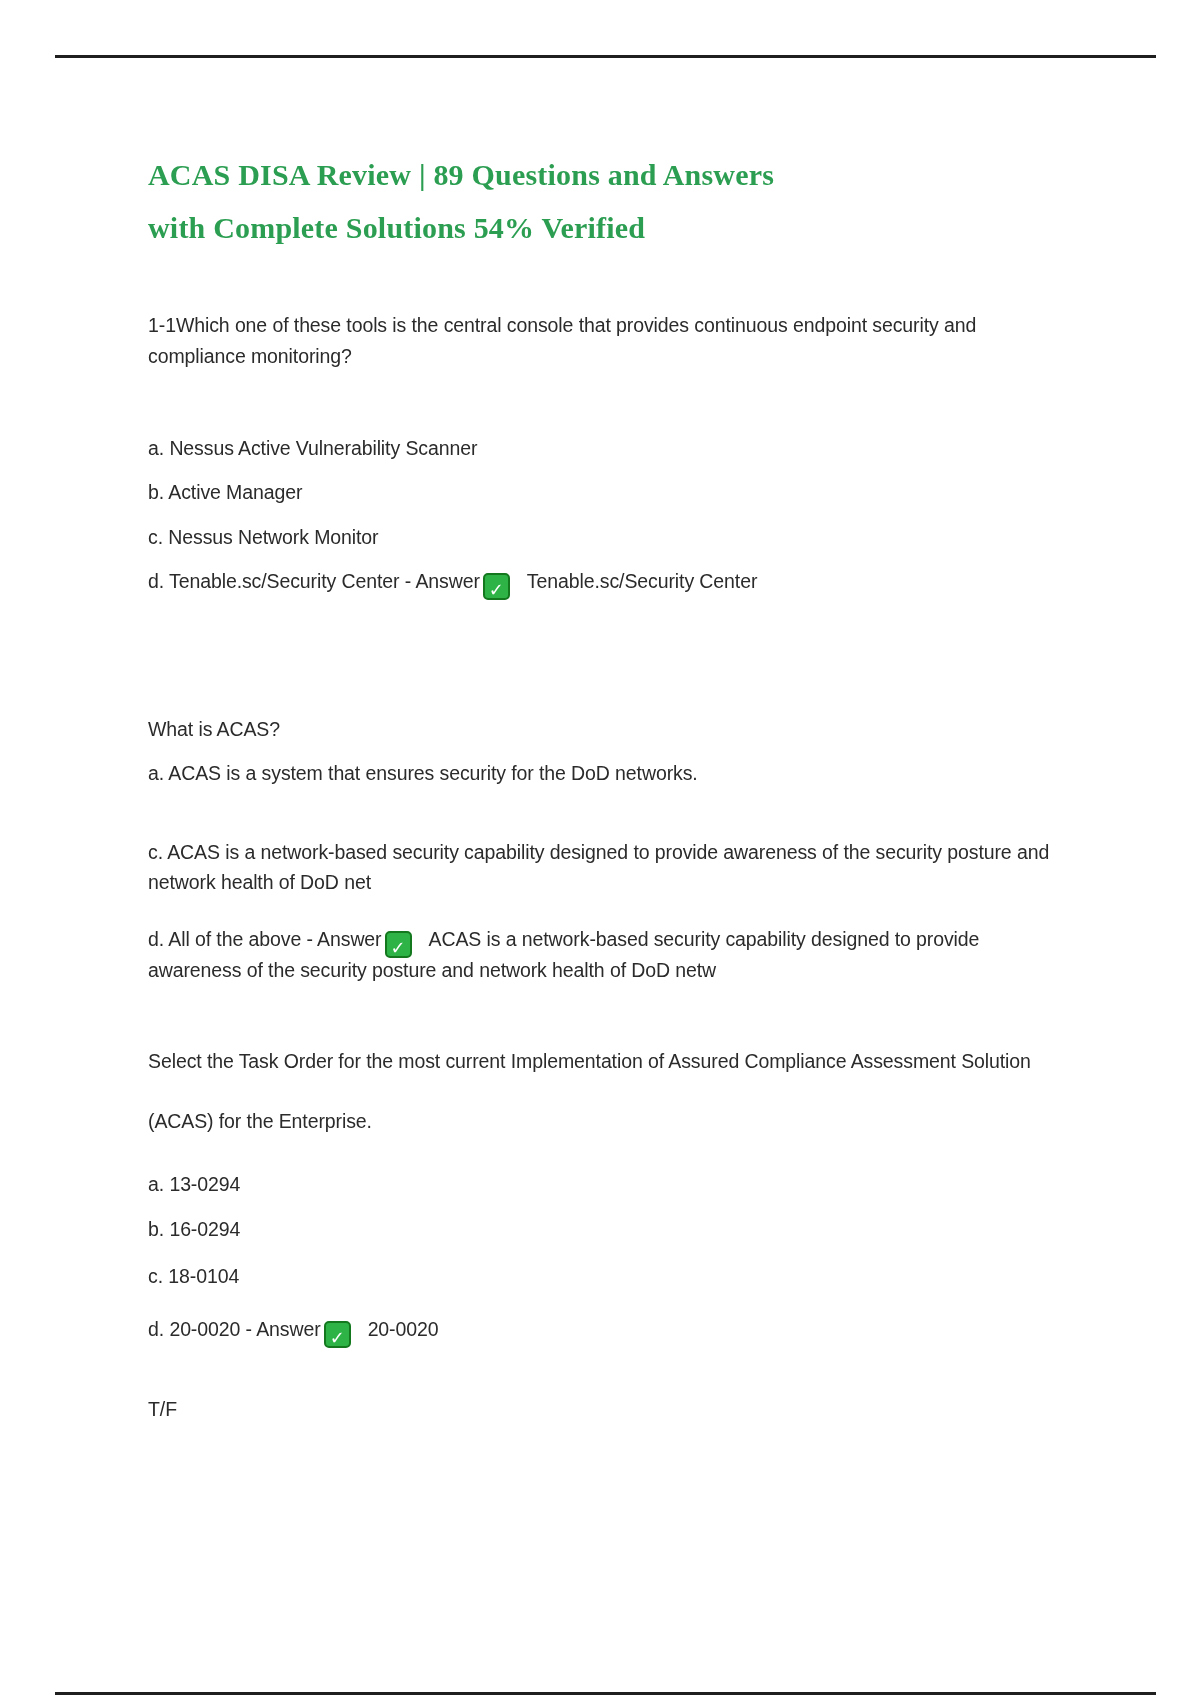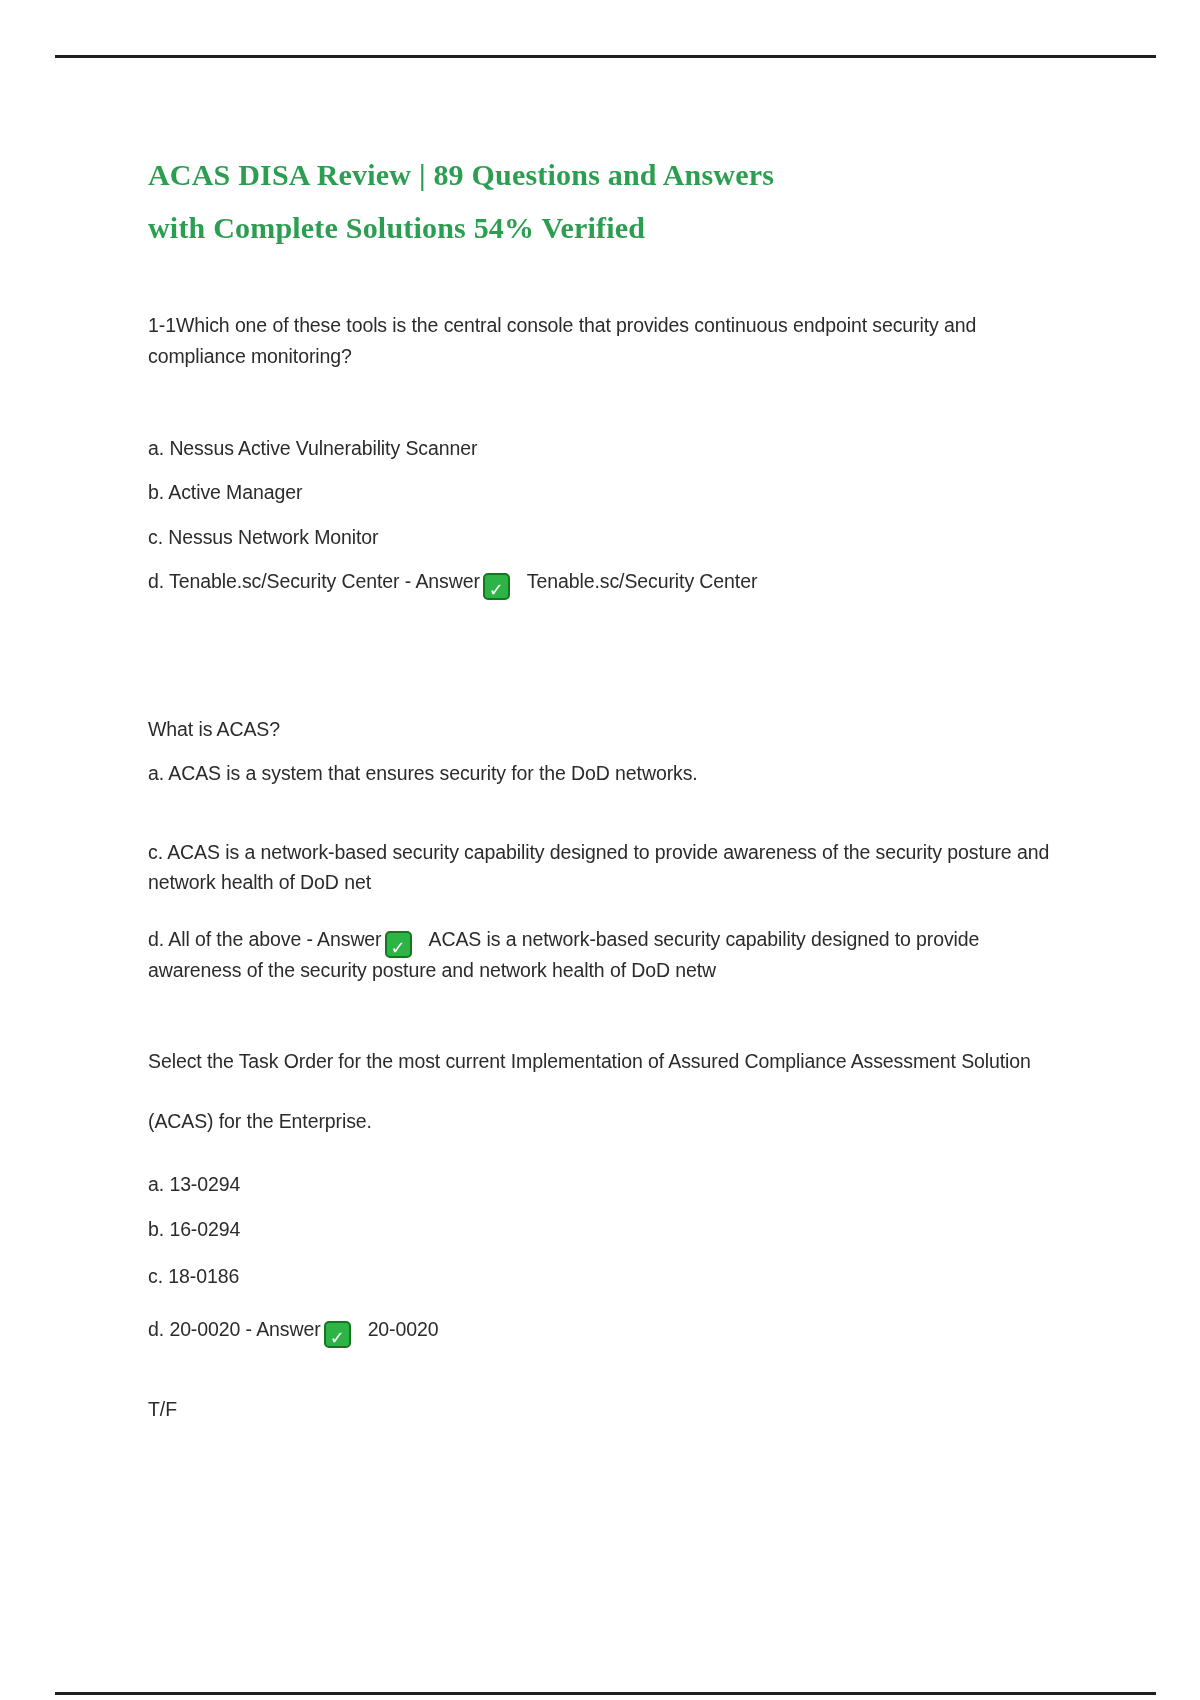--- a/index.html
+++ b/index.html
@@ -105,20 +105,20 @@
   <div class="line t-q2a">a. ACAS is a system that ensures security for the DoD networks.</div>
   <div class="line t-q2c1">c. ACAS is a network-based security capability designed to provide awareness of the security posture and</div>
   <div class="line t-q2c2">network health of DoD net</div>
   <div class="line t-q2d1"><span>d. All of the above - Answer</span><span class="checkbox"><span class="check-glyph">✓</span></span><span>ACAS is a network-based security capability designed to provide</span></div>
   <div class="line t-q2d2">awareness of the security posture and network health of DoD netw</div>
 
   <div class="line t-q3l1">Select the Task Order for the most current Implementation of Assured Compliance Assessment Solution</div>
   <div class="line t-q3l2">(ACAS) for the Enterprise.</div>
   <div class="line t-q3a">a. 13-0294</div>
   <div class="line t-q3b">b. 16-0294</div>
-  <div class="line t-q3c">c. 18-0186</div>
+  <div class="line t-q3c">c. 18-0104</div>
   <div class="line t-q3d"><span>d. 20-0020 - Answer</span><span class="checkbox"><span class="check-glyph">✓</span></span><span>20-0020</span></div>
 
   <div class="line t-tf">T/F</div>
 
   <div class="rule rule-bottom"></div>
 
 </div>
 
 </body></html>

